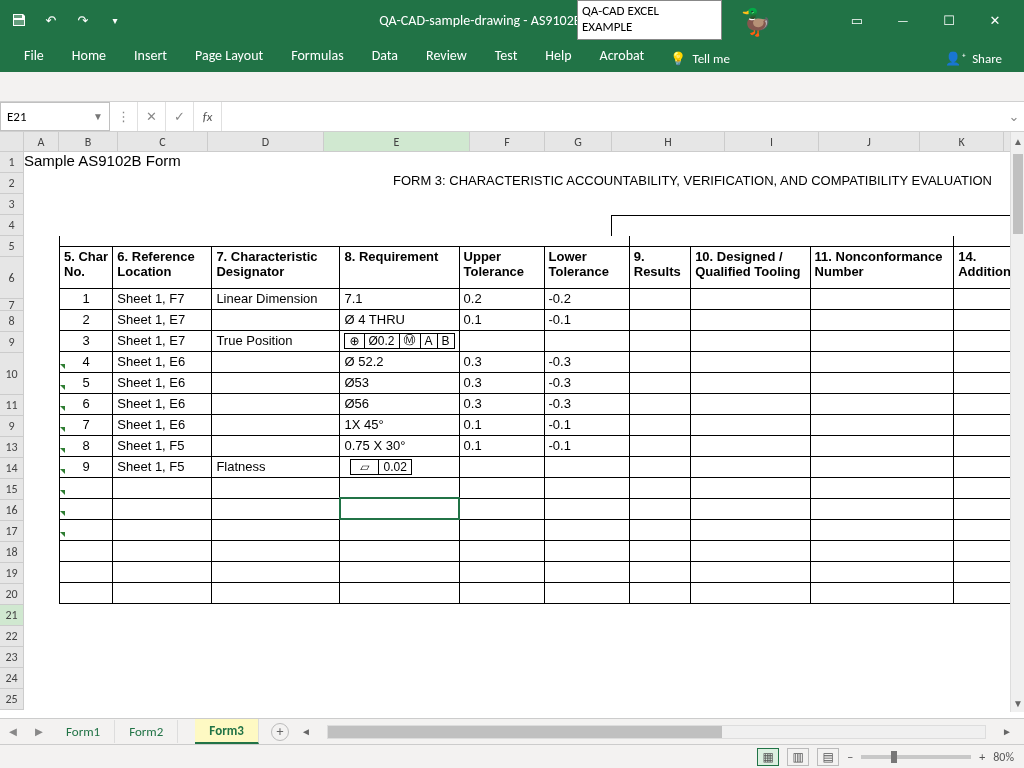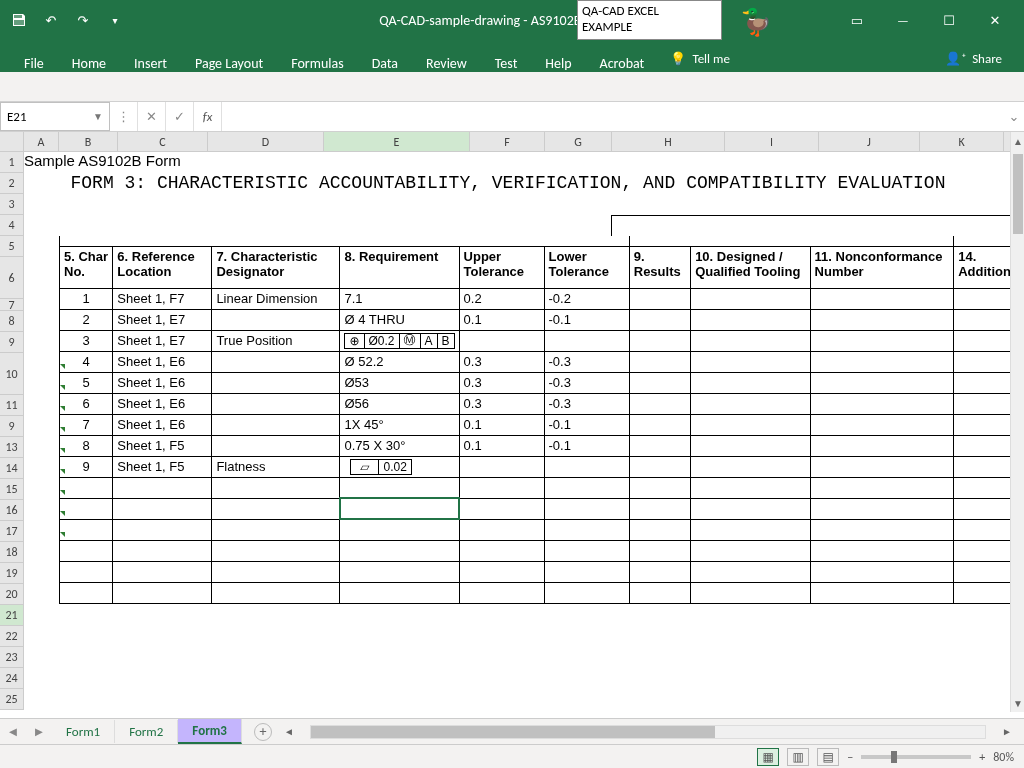--- a/index.html
+++ b/index.html
@@ -33,21 +33,21 @@
   .badge-box {
     position:absolute; top:0; left:577px; width:145px; height:40px;
     background:#fff; color:#000; border:1px solid #888; font-size:13px;
     padding:2px 4px; line-height:16px;
   }
   .duck { position:absolute; top:6px; left:740px; font-size:26px; }
   .ribbon-bg {
     background: #217346; color:#fff; height:32px; display:flex; align-items:flex-end;
     padding: 0 10px;
   }
-  .tab { padding: 6px 14px 0; font-size:14px; cursor:pointer; }
+  .tab { padding: 6px 14px 8px; font-size:14px; cursor:pointer; }
   .tell-me { display:flex; align-items:center; gap:6px; padding:6px 12px; }
   .share { margin-left:auto; display:flex; align-items:center; gap:6px; padding:6px 12px; }
 
   .under-ribbon { height:30px; background:#f3f2f1; border-bottom:1px solid #d0d0d0; }
 
   
   .fx-bar {
     display:flex; align-items:center; height:30px; border-bottom:1px solid #d0d0d0;
   }
   .name-box {
@@ -92,21 +92,21 @@
   .wE { width:146px; } .wF { width:75px; } .wG { width:67px; } .wH { width:113px; }
   .wI { width:94px; } .wJ { width:101px; } .wK { width:84px; }
 
   
   .form-title {
     position:absolute; left:24px; top:20px; width:968px; height:21px;
     text-align:left; font-size:15px; font-family: Arial, sans-serif;
   }
   .form-sub {
     position:absolute; left:24px; top:41px; width:968px; height:21px;
-    text-align:center; font-size:18px; font-family: Liberation Mono, monospace;
+    text-align:right; font-size:13px; font-family: Liberation Sans, sans-serif;
   }
 
   .thick-table {
     position:absolute; left:59px; top:104px;
     border-collapse: collapse;
   }
   .thick-table td {
     border:1.5px solid #000; font-size:13px; padding:2px 4px;
     font-family: Arial, sans-serif; vertical-align:top; background:#fff;
     overflow:hidden;
@@ -139,21 +139,21 @@
   .vscroll .arrow { position:absolute; left:0; width:14px; height:18px; display:flex; align-items:center; justify-content:center; font-size:10px; color:#666; }
 
   
   .sheet-tabs {
     position:absolute; bottom:24px; left:0; right:0; height:26px;
     display:flex; align-items:center; background:#f3f2f1; border-top:1px solid #ccc;
     font-size:13px;
   }
   .nav-arrow { width:26px; text-align:center; color:#888; }
   .stab { padding:4px 14px; color:#217346; border-right:1px solid #ddd; }
-  .stab.active { background:#c4b5fd; font-weight:bold; border-bottom:2px solid #217346; }
+  .stab.active { background:#fef9c3; font-weight:bold; border-bottom:2px solid #217346;margin-left:17px; }
   .add-sheet { width:30px; text-align:center; color:#666; border:1px solid #bbb; border-radius:50%; width:18px; height:18px; line-height:16px; margin-left:12px; font-size:14px;}
   .hscroll { flex:1; margin:0 10px; display:flex; align-items:center; }
   .hscroll .track { flex:1; height:14px; background:#f0f0f0; border:1px solid #ddd; position:relative; margin:0 14px;}
   .hscroll .thumb2 { position:absolute; left:0; top:0; height:100%; width:60%; background:#c0c0c0;}
   .hscroll .harrow { width:14px; font-size:10px; color:#666; text-align:center; }
 
   
   .status-bar {
     position:absolute; bottom:0; left:0; right:0; height:24px;
     background:#f3f2f1; border-top:1px solid #ccc; display:flex; align-items:center;

